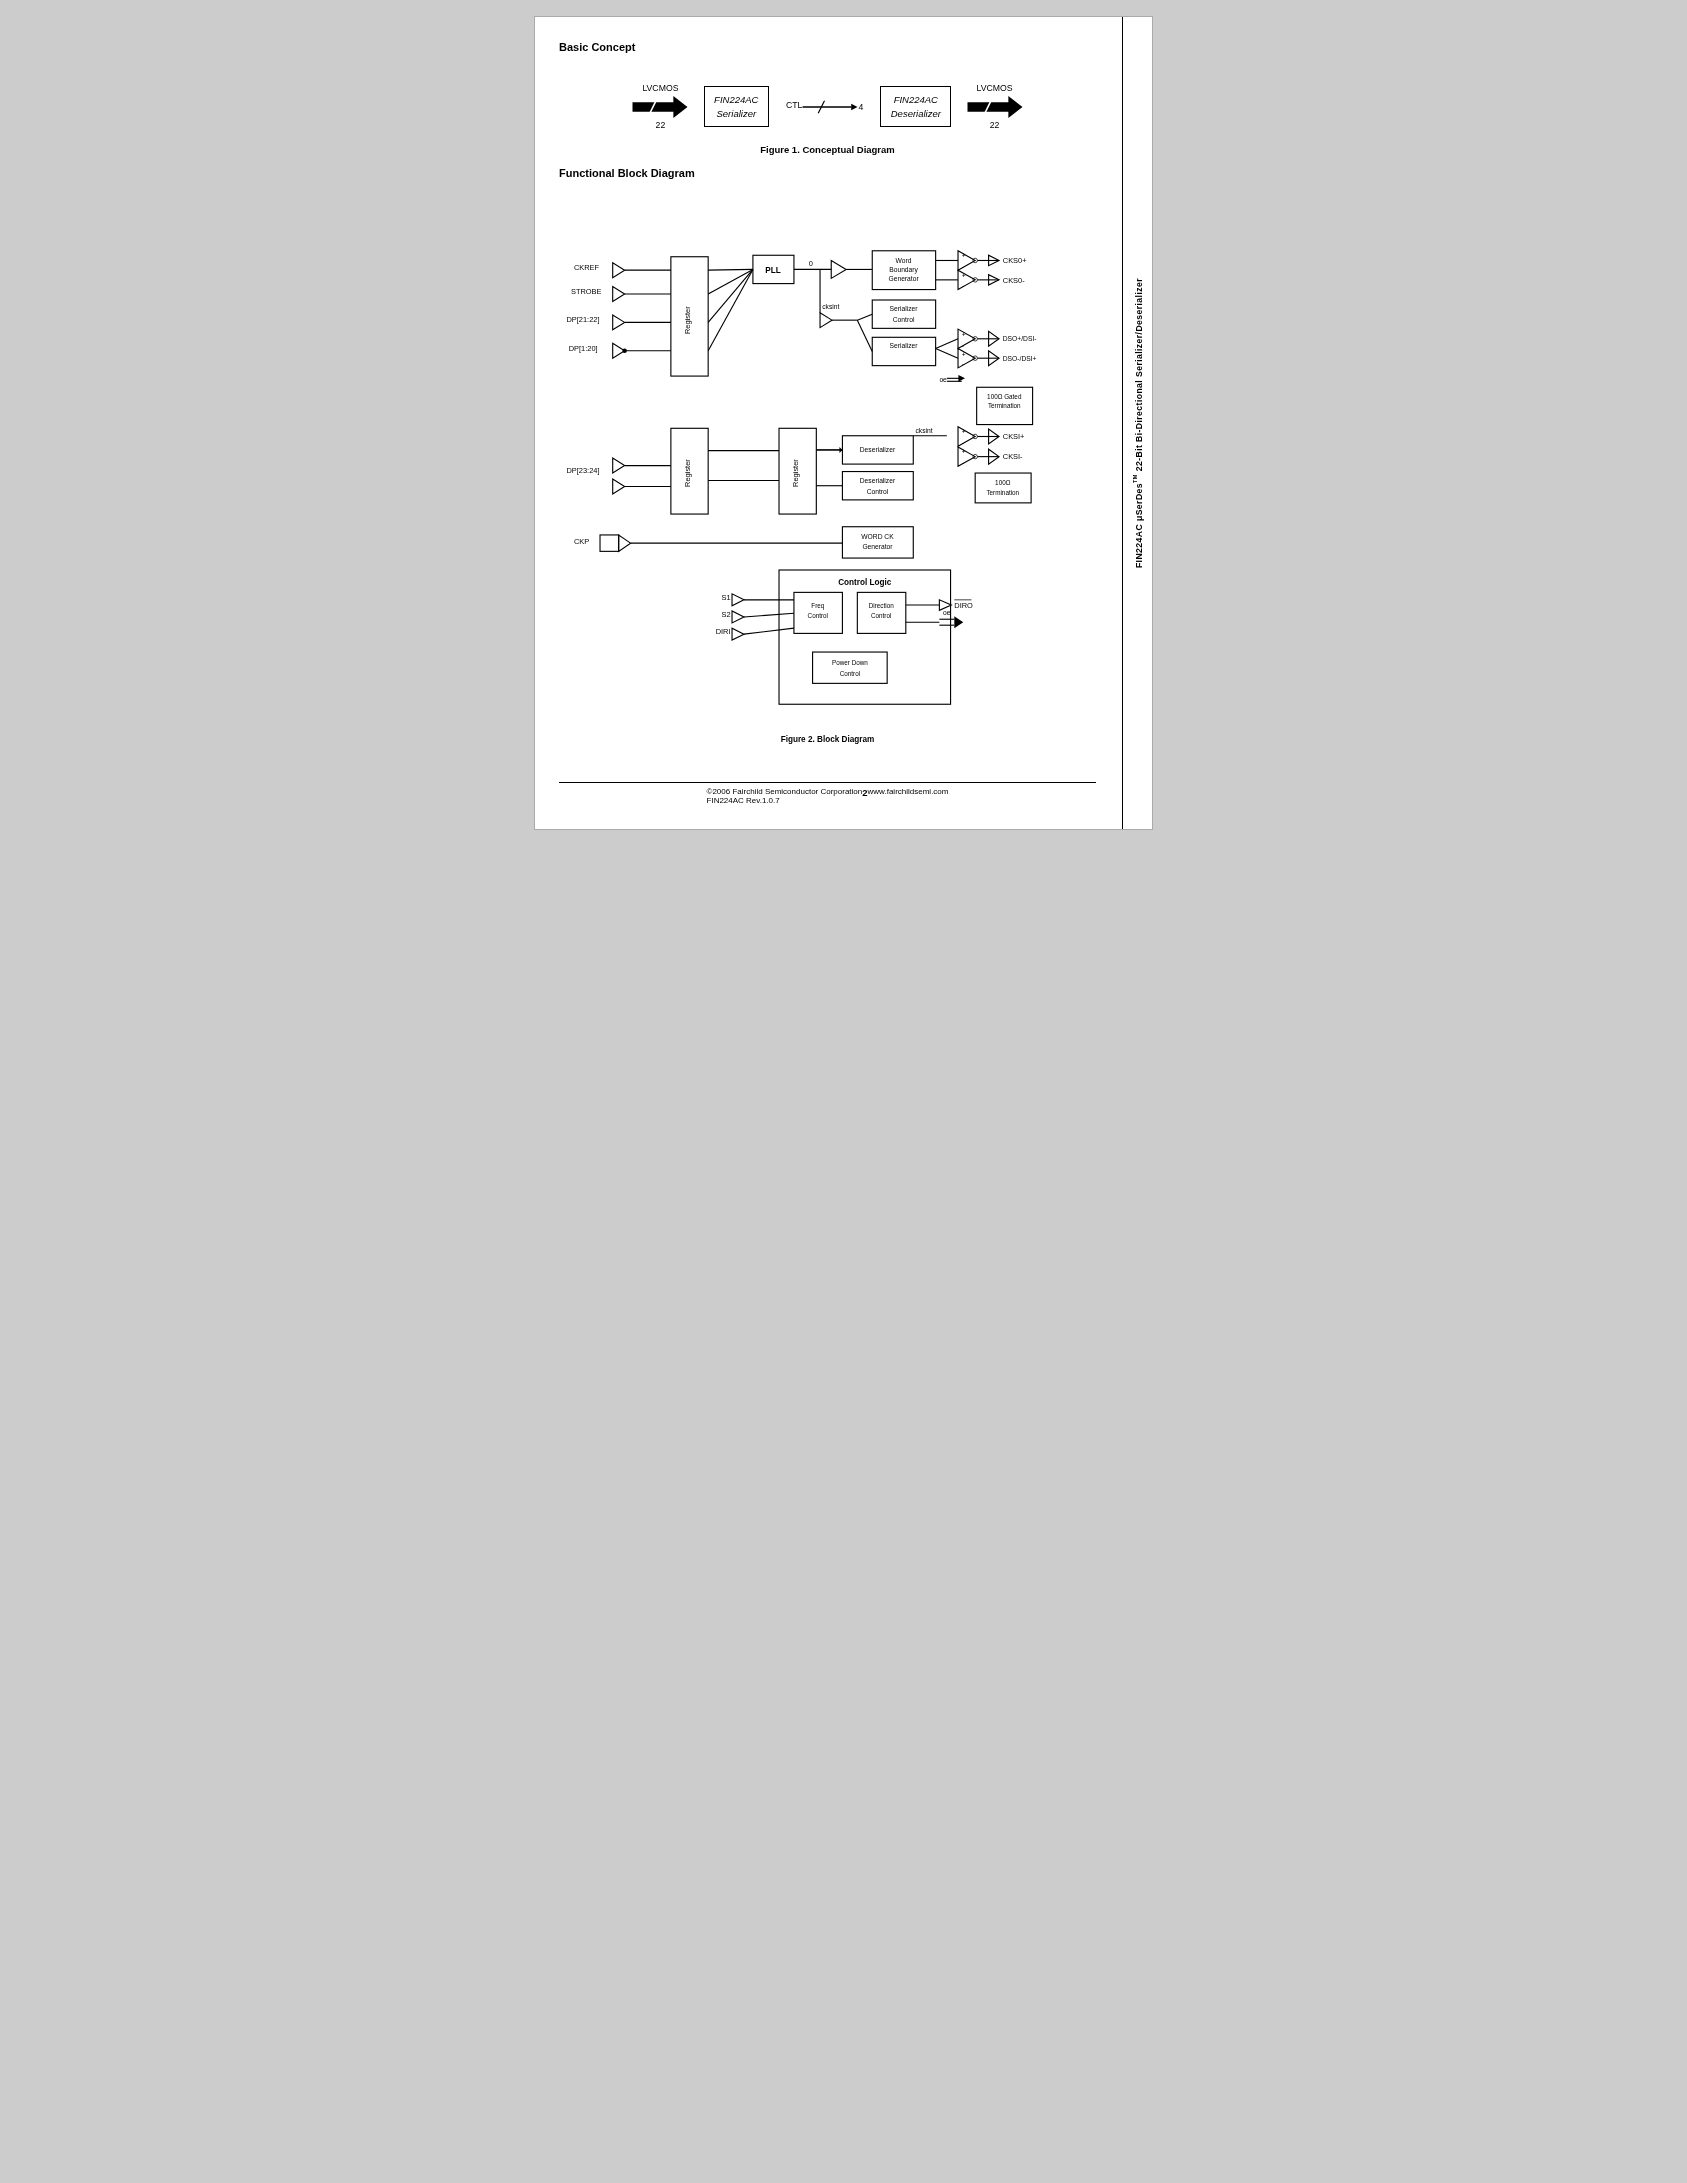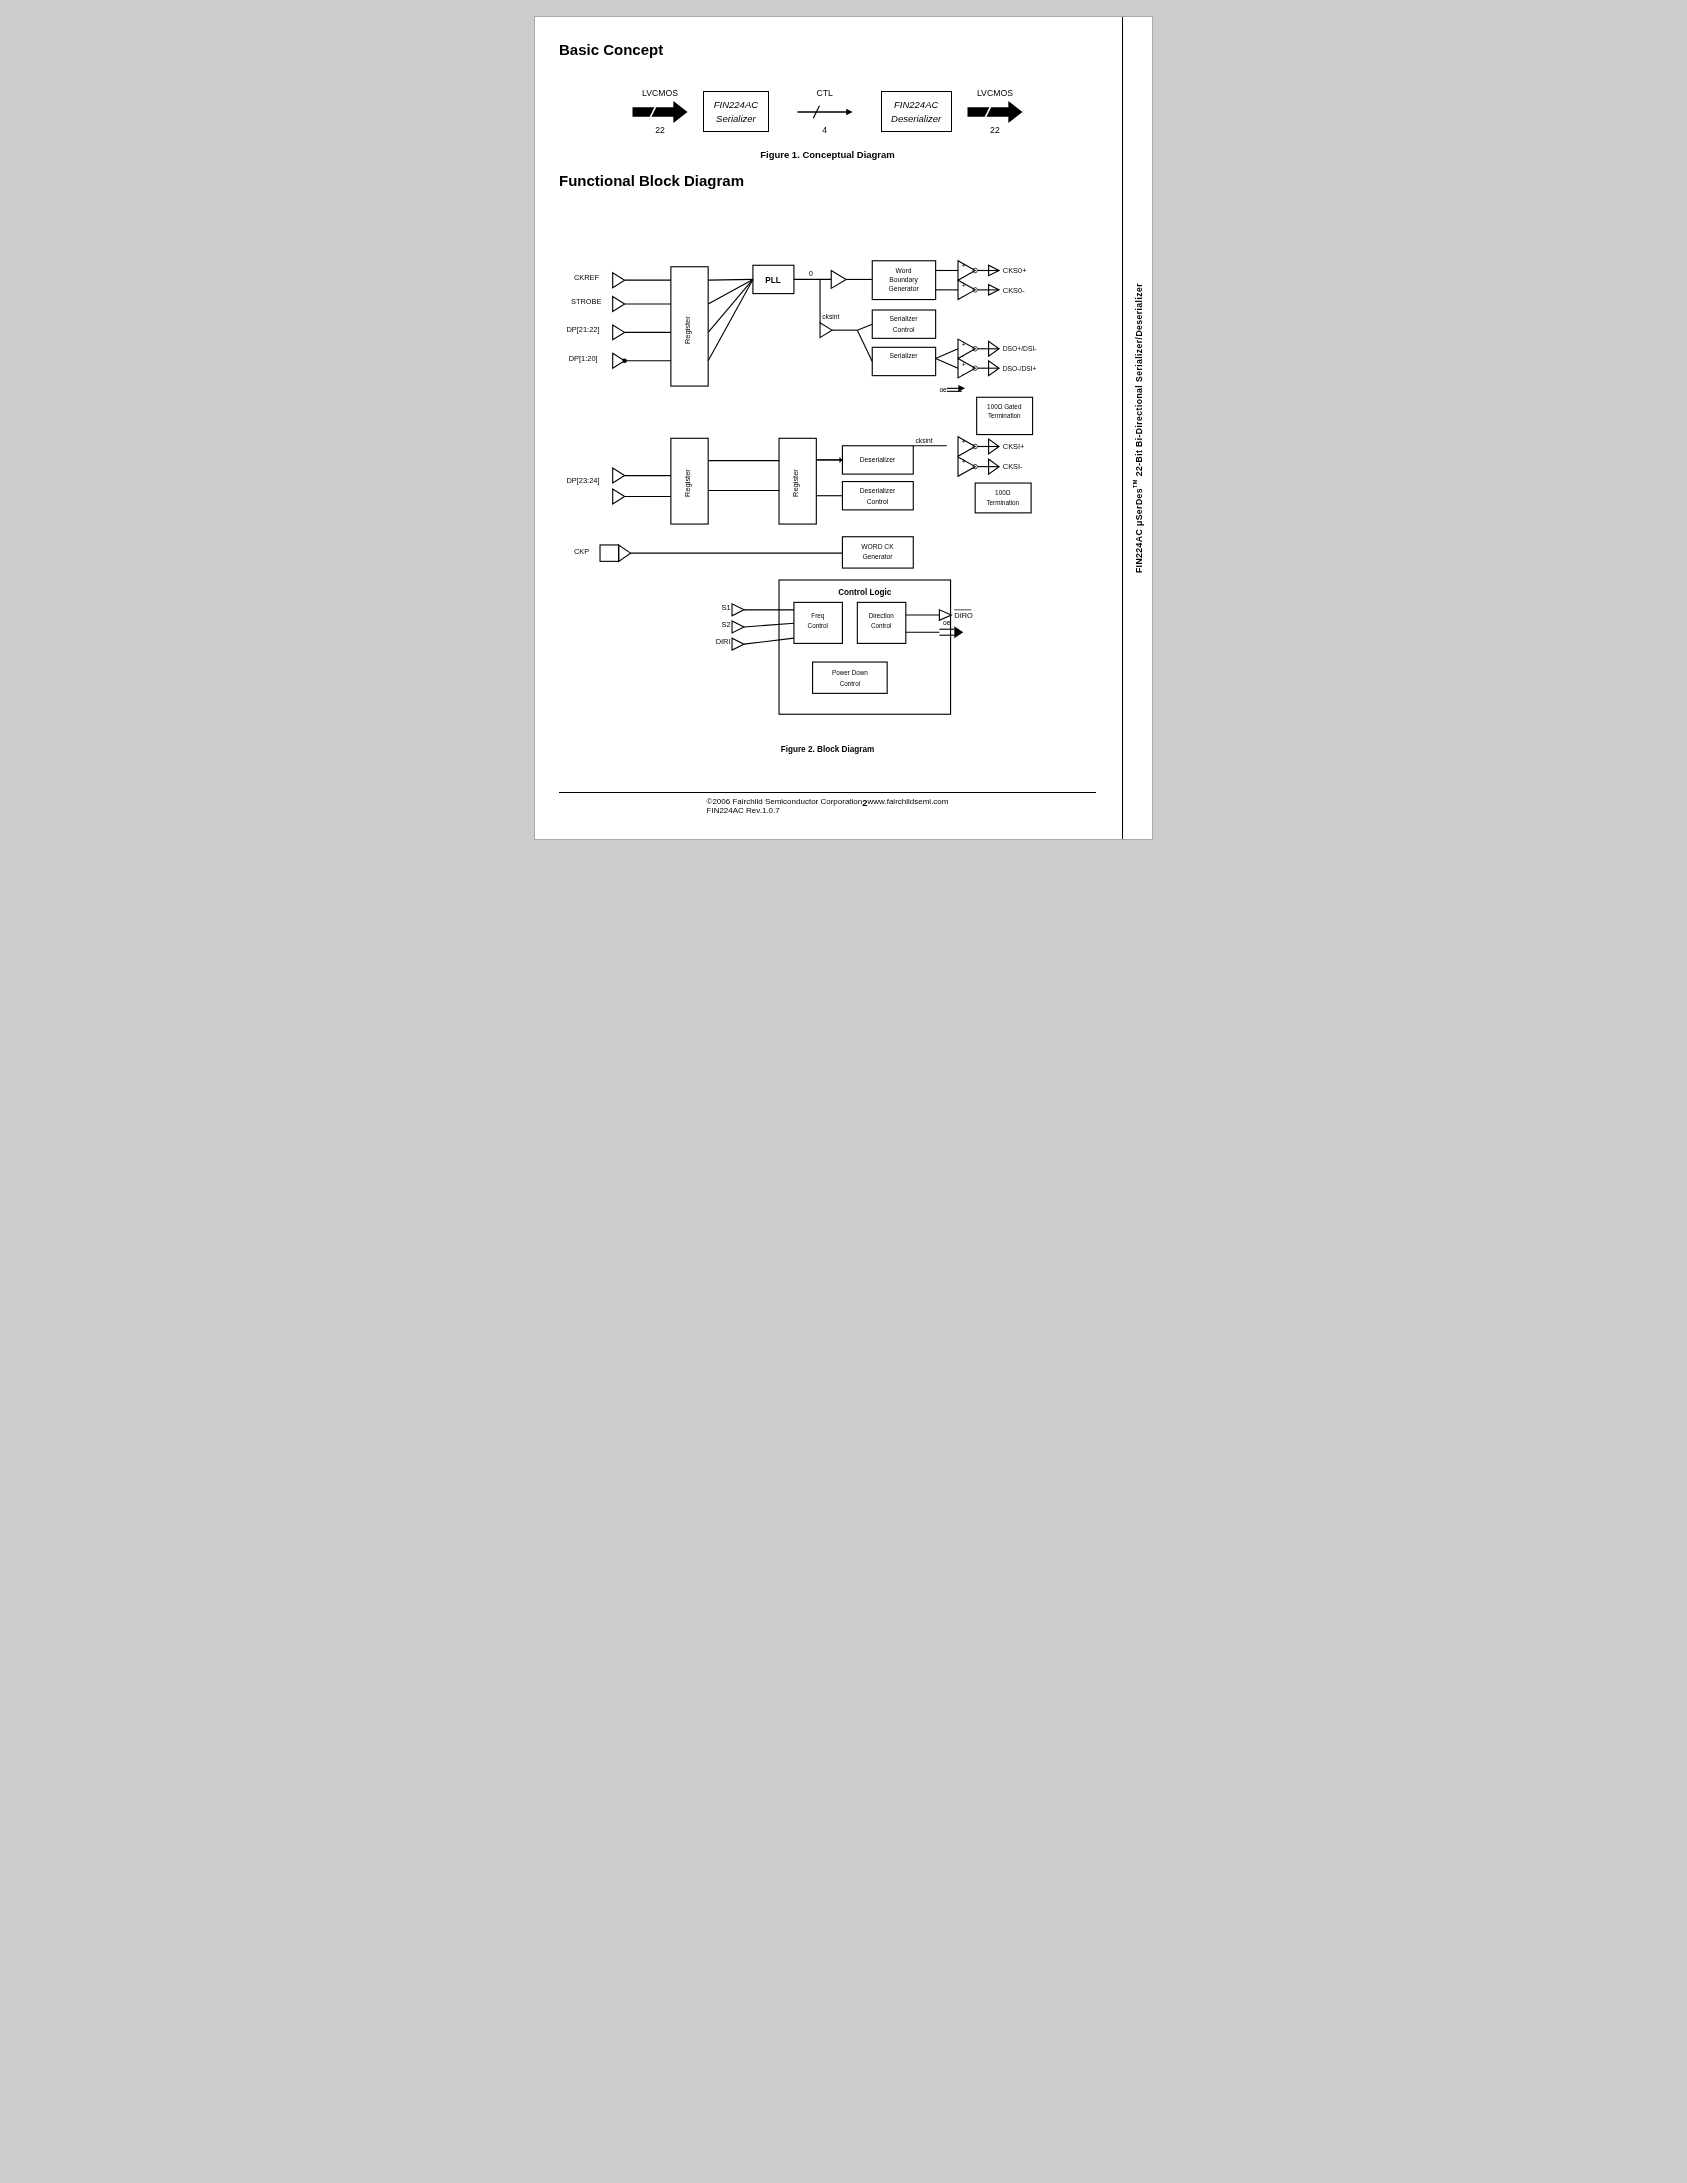--- a/index.html
+++ b/index.html
@@ -37,21 +37,21 @@
       font-size: 8.7px;
       font-weight: bold;
       white-space: nowrap;
       color: #000;
       letter-spacing: 0.4px;
     }
     .main-content {
       margin-right: 32px;
     }
     h2 {
-      font-size: 15px;
+      font-size: 11px;
       font-weight: bold;
       margin-bottom: 14.3px;
       color: #000;
     }
     .conceptual-diagram {
       display: flex;
       align-items: center;
       justify-content: center;
       margin-bottom: 6.4px;
       gap: 12px;
@@ -123,21 +123,21 @@
 
           <line x1="30" y1="6" x2="22" y2="22" stroke="#fff" stroke-width="2"></line>
         </svg>
         <div style="font-size:8.7px;margin-top:1.6px;">22</div>
       </div>
 
       <div class="box-block" style="margin:0 0;">
         <div>FIN224AC<br>Serializer</div>
       </div>
 
-      <div style="display:flex;flex-direction:column;align-items:center;margin:0 16px;">
+      <div style="display:flex;align-items:center;margin:0 5px;">
         <div style="font-size:8.7px;margin-bottom:3.2px;">CTL</div>
         <svg width="56" height="22" viewBox="0 0 70 28">
           <line x1="0" y1="14" x2="62" y2="14" stroke="#000" stroke-width="2"></line>
           <polygon points="62,10 70,14 62,18" fill="#000"></polygon>
           <line x1="28" y1="6" x2="20" y2="22" stroke="#000" stroke-width="1.5"></line>
         </svg>
         <div style="font-size:8.7px;margin-top:1.6px;">4</div>
       </div>
 
       <div class="box-block">

